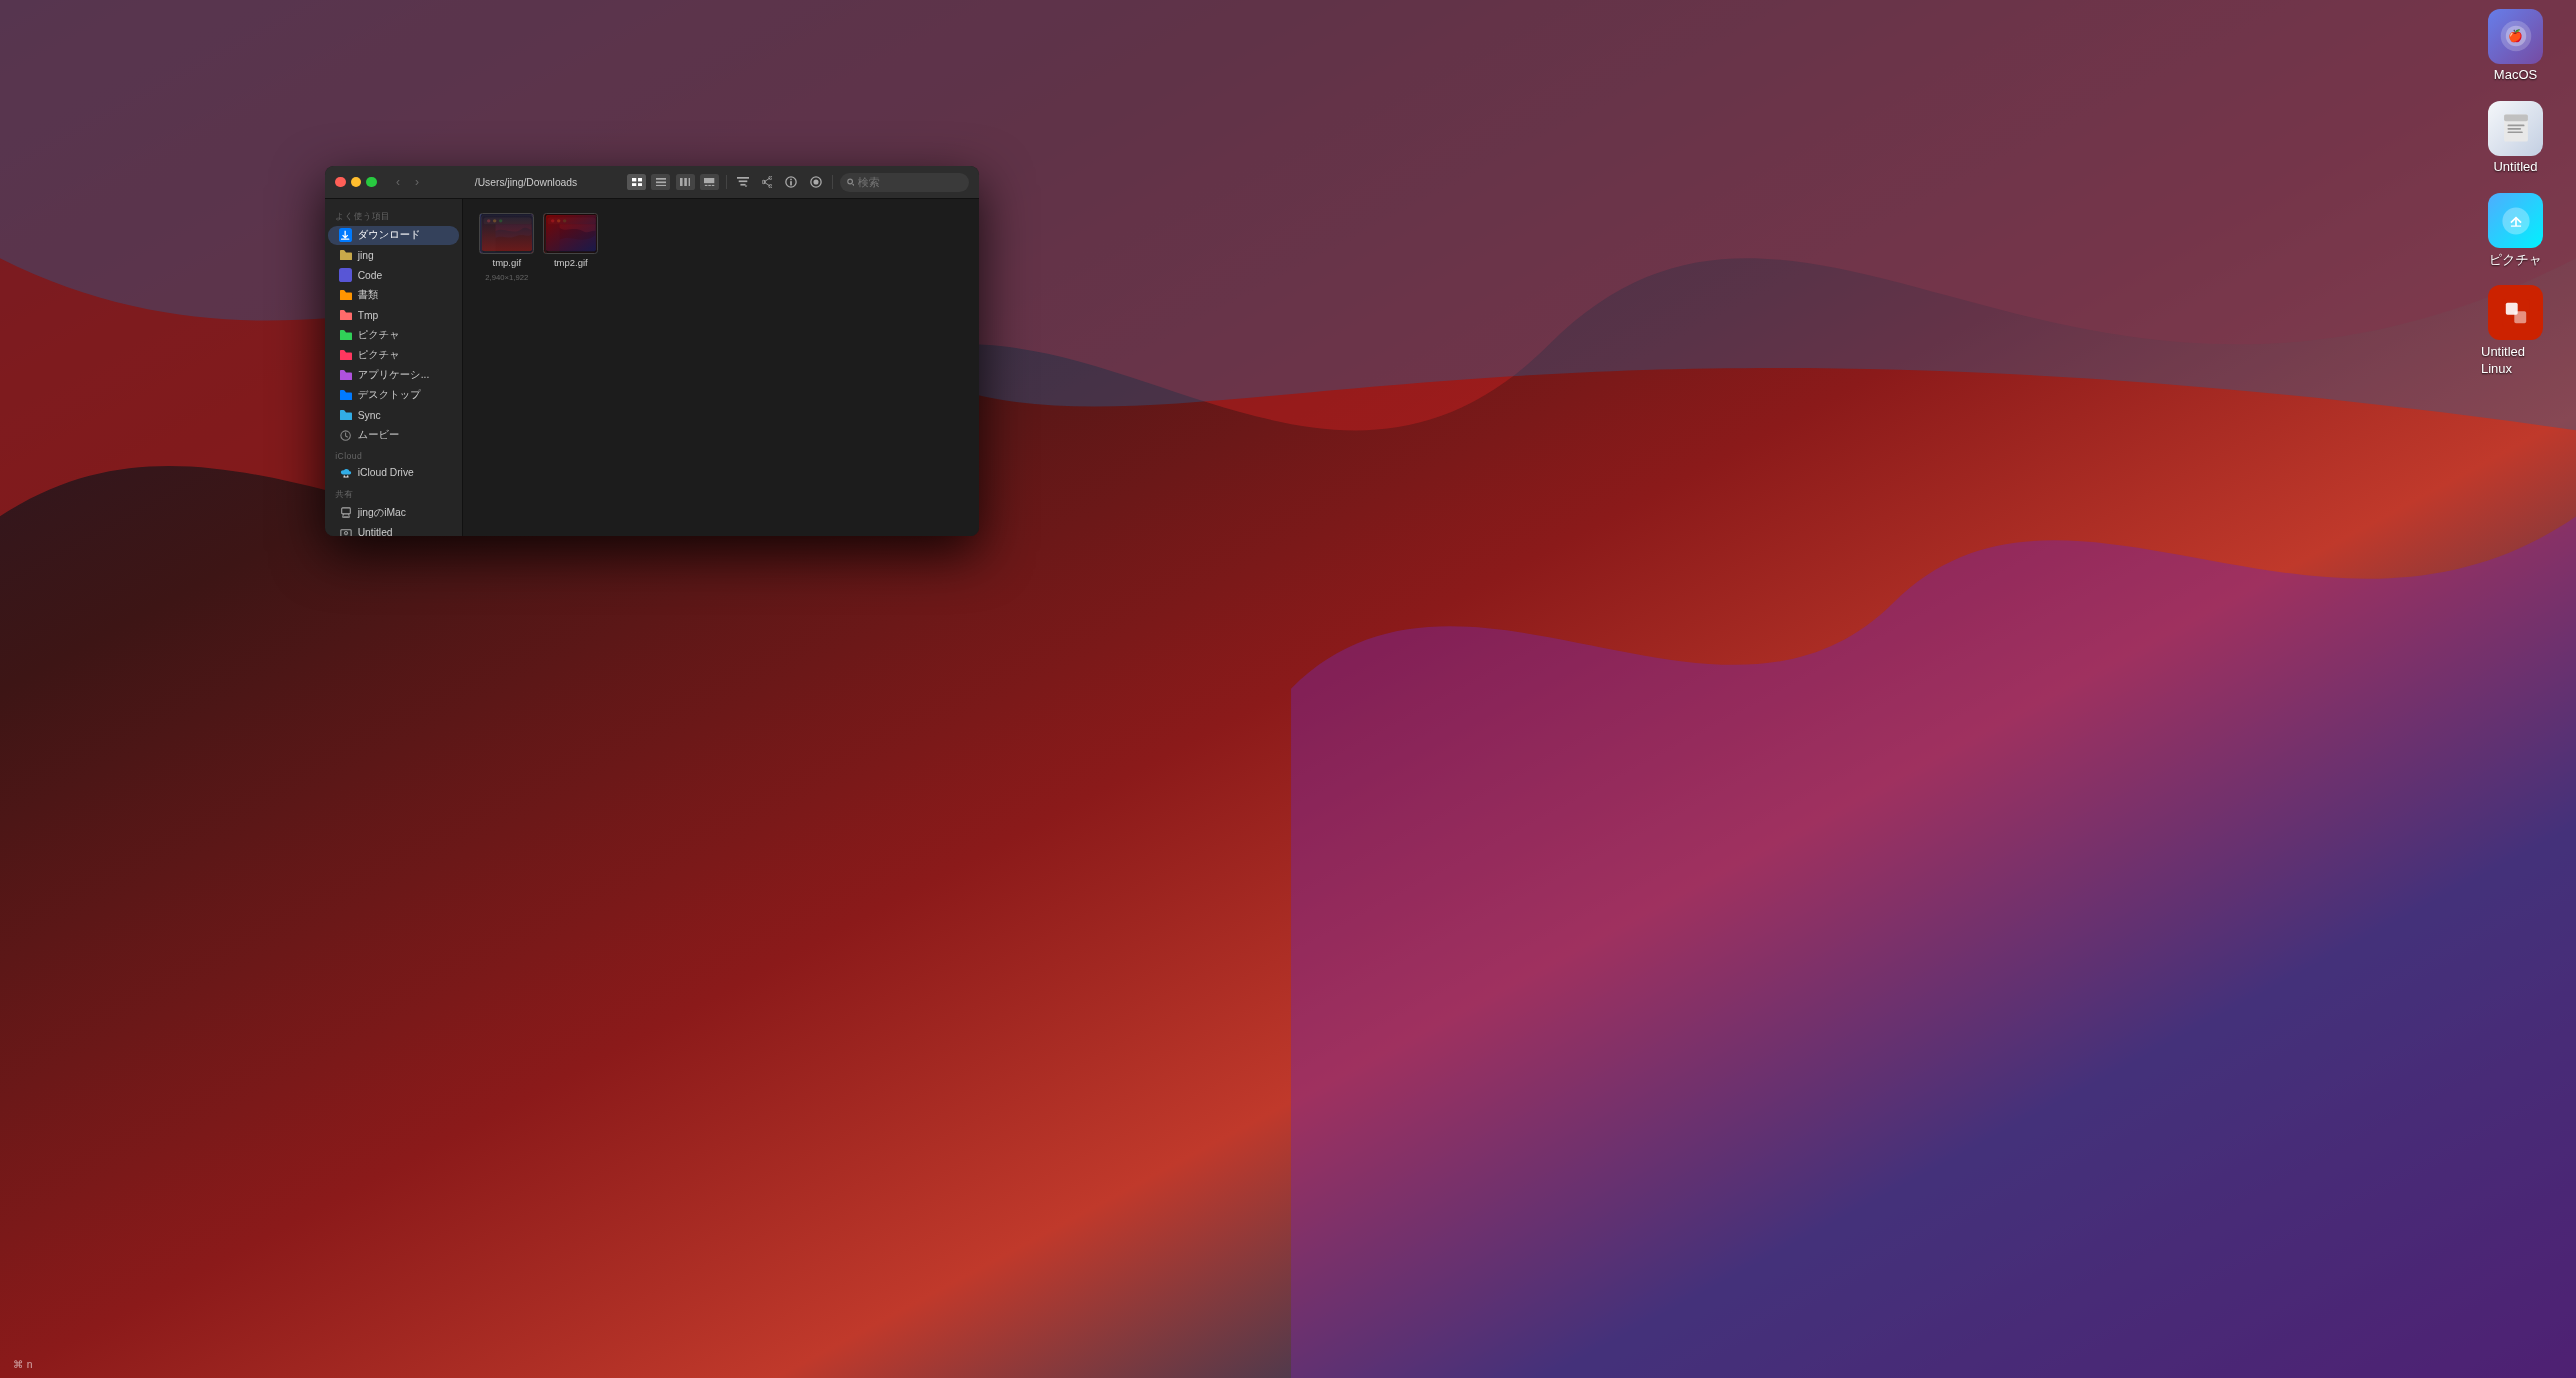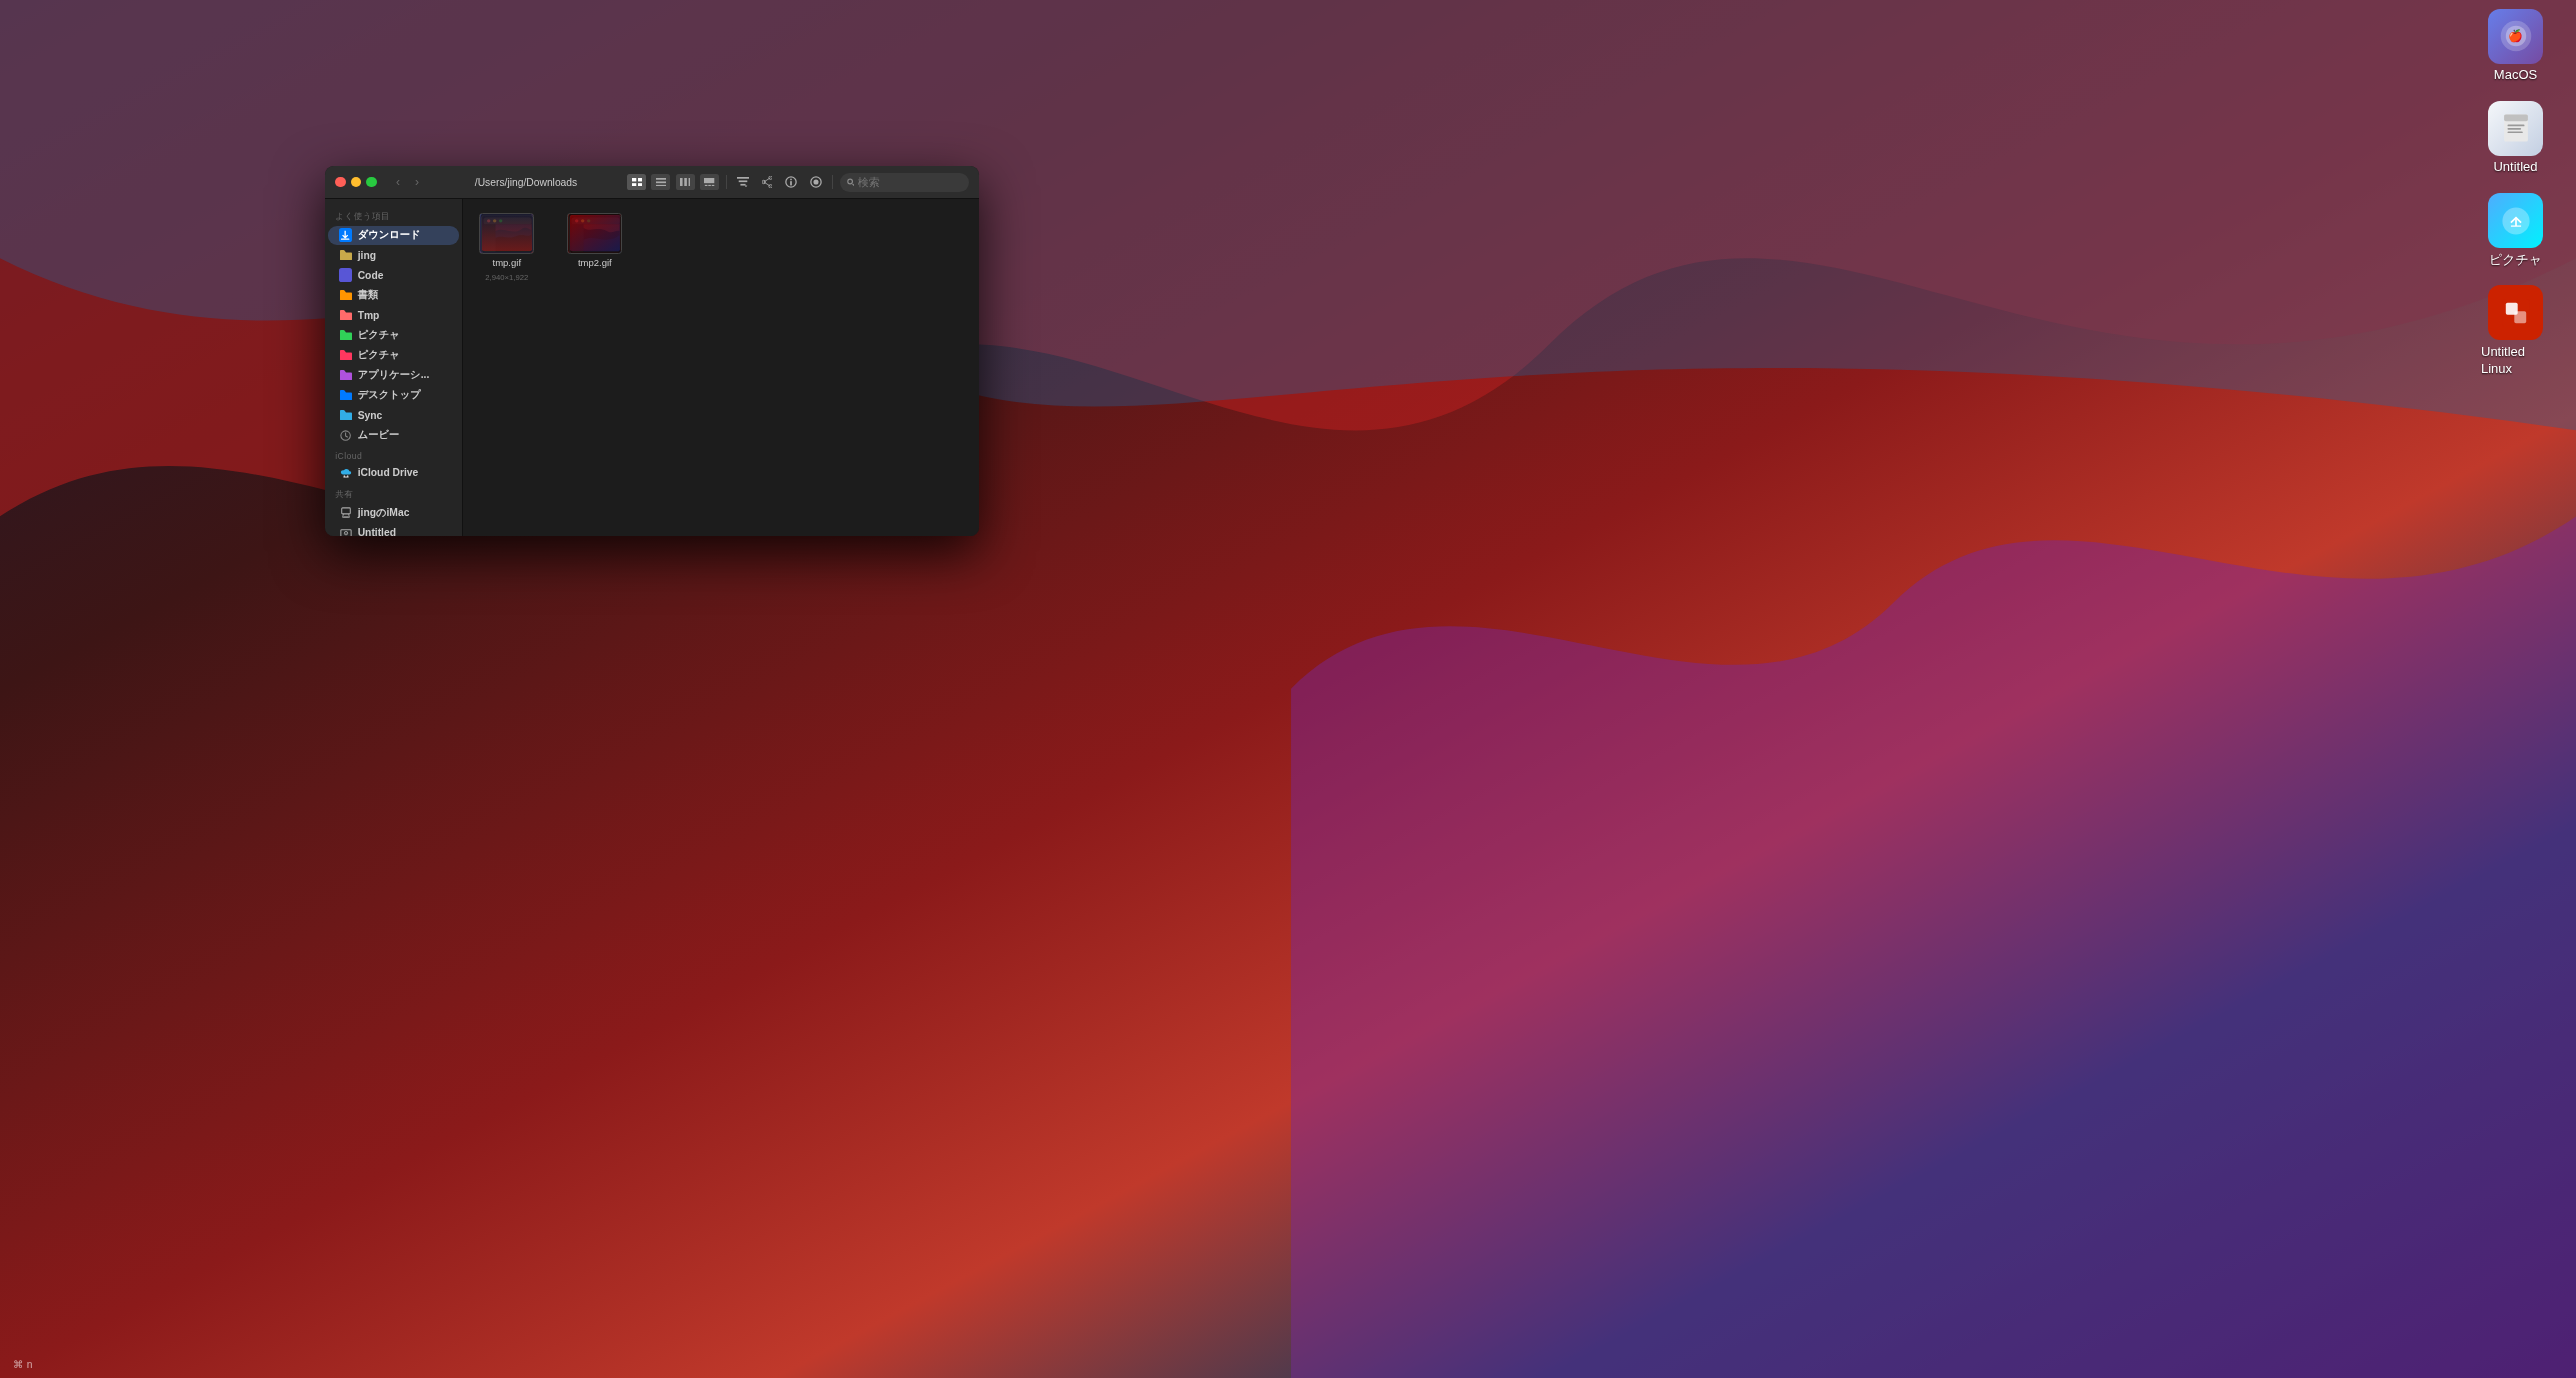--- a/index.html
+++ b/index.html
@@ -257,21 +257,20 @@
     .sidebar-item {
       display: flex;
       align-items: center;
       gap: 5.2px;
       padding: 2.6px 10.3px;
       cursor: pointer;
       border-radius: 9px;
       margin: 0.9px 3.4px;
       font-size: 10.3px;
       color: #ccc;
-      font-weight: bold;
     }
 
     .sidebar-item.active {
       background: rgba(100, 150, 255, 0.25);
       color: white;
     }
 
     .sidebar-item-icon {
       width: 13.8px;
       height: 13.8px;
@@ -290,21 +289,21 @@
     .file-area {
       flex: 1;
       background: #1c1c1c;
       padding: 13.8px;
       overflow: auto;
     }
 
     .file-grid {
       display: flex;
       flex-wrap: wrap;
-      gap: 28px;
+      gap: 4px;
       align-content: flex-start;
     }
 
     .file-item {
       width: 60px;
       display: flex;
       flex-direction: column;
       align-items: center;
       gap: 3.4px;
       cursor: pointer;

